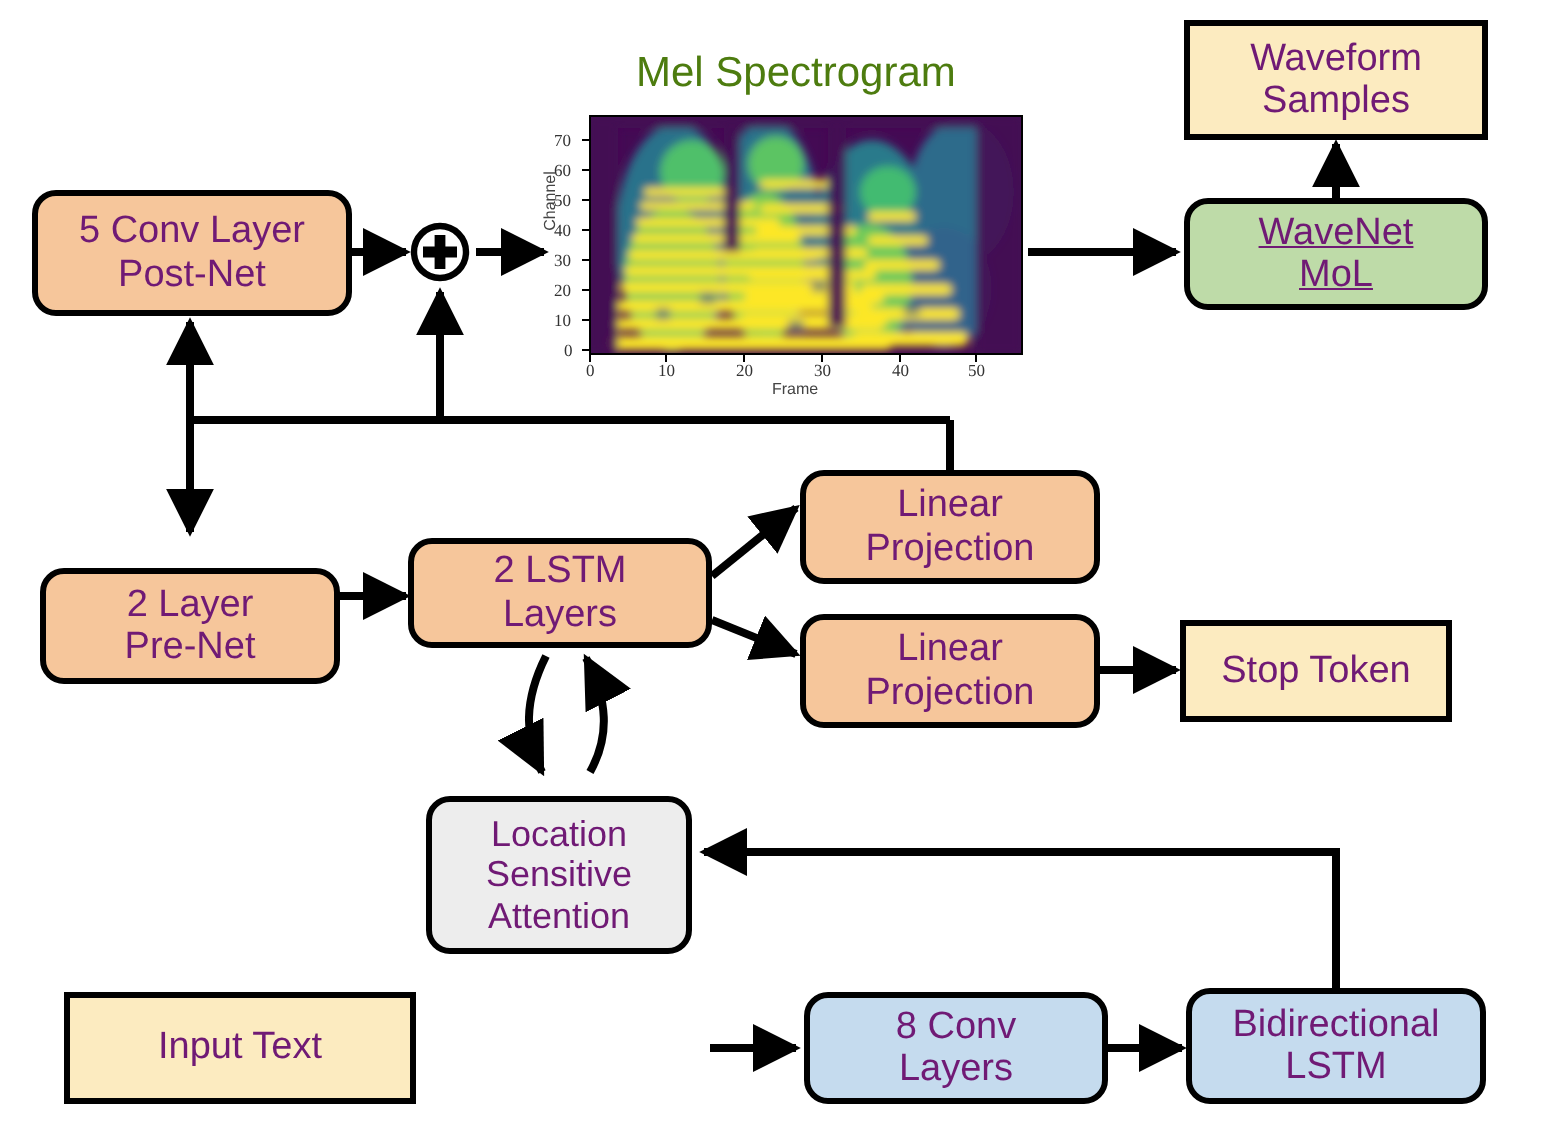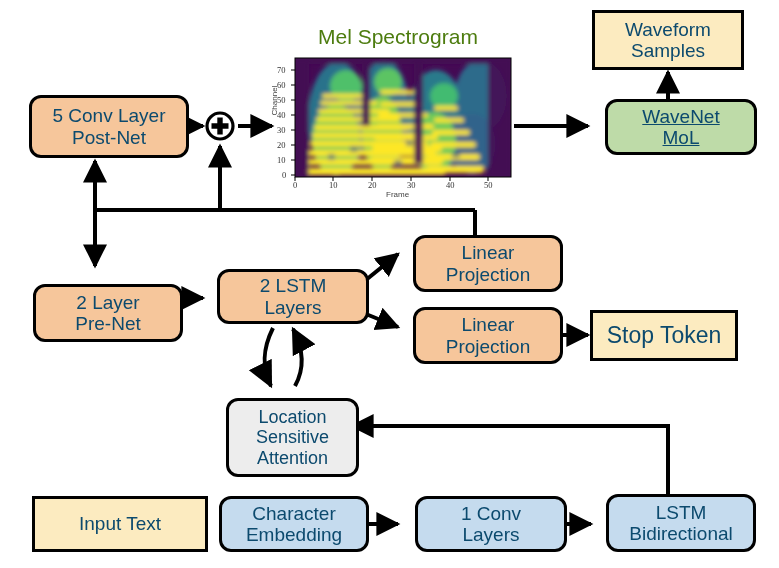--- a/index.html
+++ b/index.html
@@ -3,22 +3,22 @@
 <meta charset="utf-8">
 <style>
   html,body{margin:0;padding:0;background:#ffffff;}
   body{width:779px;height:568px;position:relative;overflow:hidden;
        font-family:"Liberation Sans","DejaVu Sans",sans-serif;}
   #stage{position:absolute;left:0;top:0;width:779px;height:568px;}
   svg.layer{position:absolute;left:0;top:0;width:779px;height:568px;overflow:visible;}
   #edges{z-index:1;}
   .node{position:absolute;z-index:3;box-sizing:border-box;
         border:3px solid #000;display:flex;align-items:center;justify-content:center;
-        text-align:center;line-height:1.12;color:#0c4a6e;}
-  .rounded{border-radius:12px;margin-left:13px;}
+        text-align:center;line-height:1.12;color:#701a75;}
+  .rounded{border-radius:12px;}
   .sharp{border-radius:0;}
   .node span{display:block;}
   #mel{position:absolute;z-index:2;}
   .axlabel{position:absolute;z-index:4;color:#444;font-size:8px;}
   #meltitle{position:absolute;z-index:4;color:#4d7c0f;white-space:nowrap;}
   .tick{position:absolute;z-index:4;color:#333;font-size:8.5px;white-space:nowrap;font-family:Liberation Serif, serif;}
   #plusglyph{position:absolute;z-index:4;width:32px;height:32px;}
 </style>
 </head>
 <body>
@@ -223,54 +223,48 @@
     </div>
   </div>
 
   <div class="node rounded" style="left:400px;top:307px;width:150px;height:57px;background:#F6C69B;font-size:19px;">
     <div>
       <span>Linear</span>
       <span>Projection</span>
     </div>
   </div>
 
-  <div class="node sharp" style="left:590px;top:310px;width:148px;height:51px;background:#FCEBC0;font-size:23px;">
+  <div class="node sharp" style="left:590px;top:310px;width:136px;height:51px;background:#FCEBC0;font-size:19px;">
     <span>Stop Token</span>
   </div>
 
   <div class="node rounded" style="left:213px;top:398px;width:133px;height:79px;background:#EDEDED;font-size:18px;">
     <div>
       <span>Location</span>
       <span>Sensitive</span>
       <span>Attention</span>
     </div>
   </div>
 
   <div class="node sharp" style="left:32px;top:496px;width:176px;height:56px;background:#FCEBC0;font-size:19px;">
     <span>Input Text</span>
   </div>
 
-  <div class="node rounded" style="left:206px;top:496px;width:150px;height:56px;background:#C5DBEE;font-size:19px;">
-    <div>
-      <span>Character</span>
-      <span>Embedding</span>
-    </div>
-  </div>
 
   <div class="node rounded" style="left:402px;top:496px;width:152px;height:56px;background:#C5DBEE;font-size:19px;">
     <div>
-      <span>1 Conv</span>
+      <span>8 Conv</span>
       <span>Layers</span>
     </div>
   </div>
 
   <div class="node rounded" style="left:593px;top:494px;width:150px;height:58px;background:#C5DBEE;font-size:19px;">
     <div>
+      <span>Bidirectional</span>
       <span>LSTM</span>
-      <span>Bidirectional</span>
     </div>
   </div>
 
   <div class="node rounded" style="left:592px;top:99px;width:152px;height:56px;background:#BEDBA8;font-size:19px;text-decoration:underline;">
     <div>
       <span>WaveNet</span>
       <span>MoL</span>
     </div>
   </div>
 

